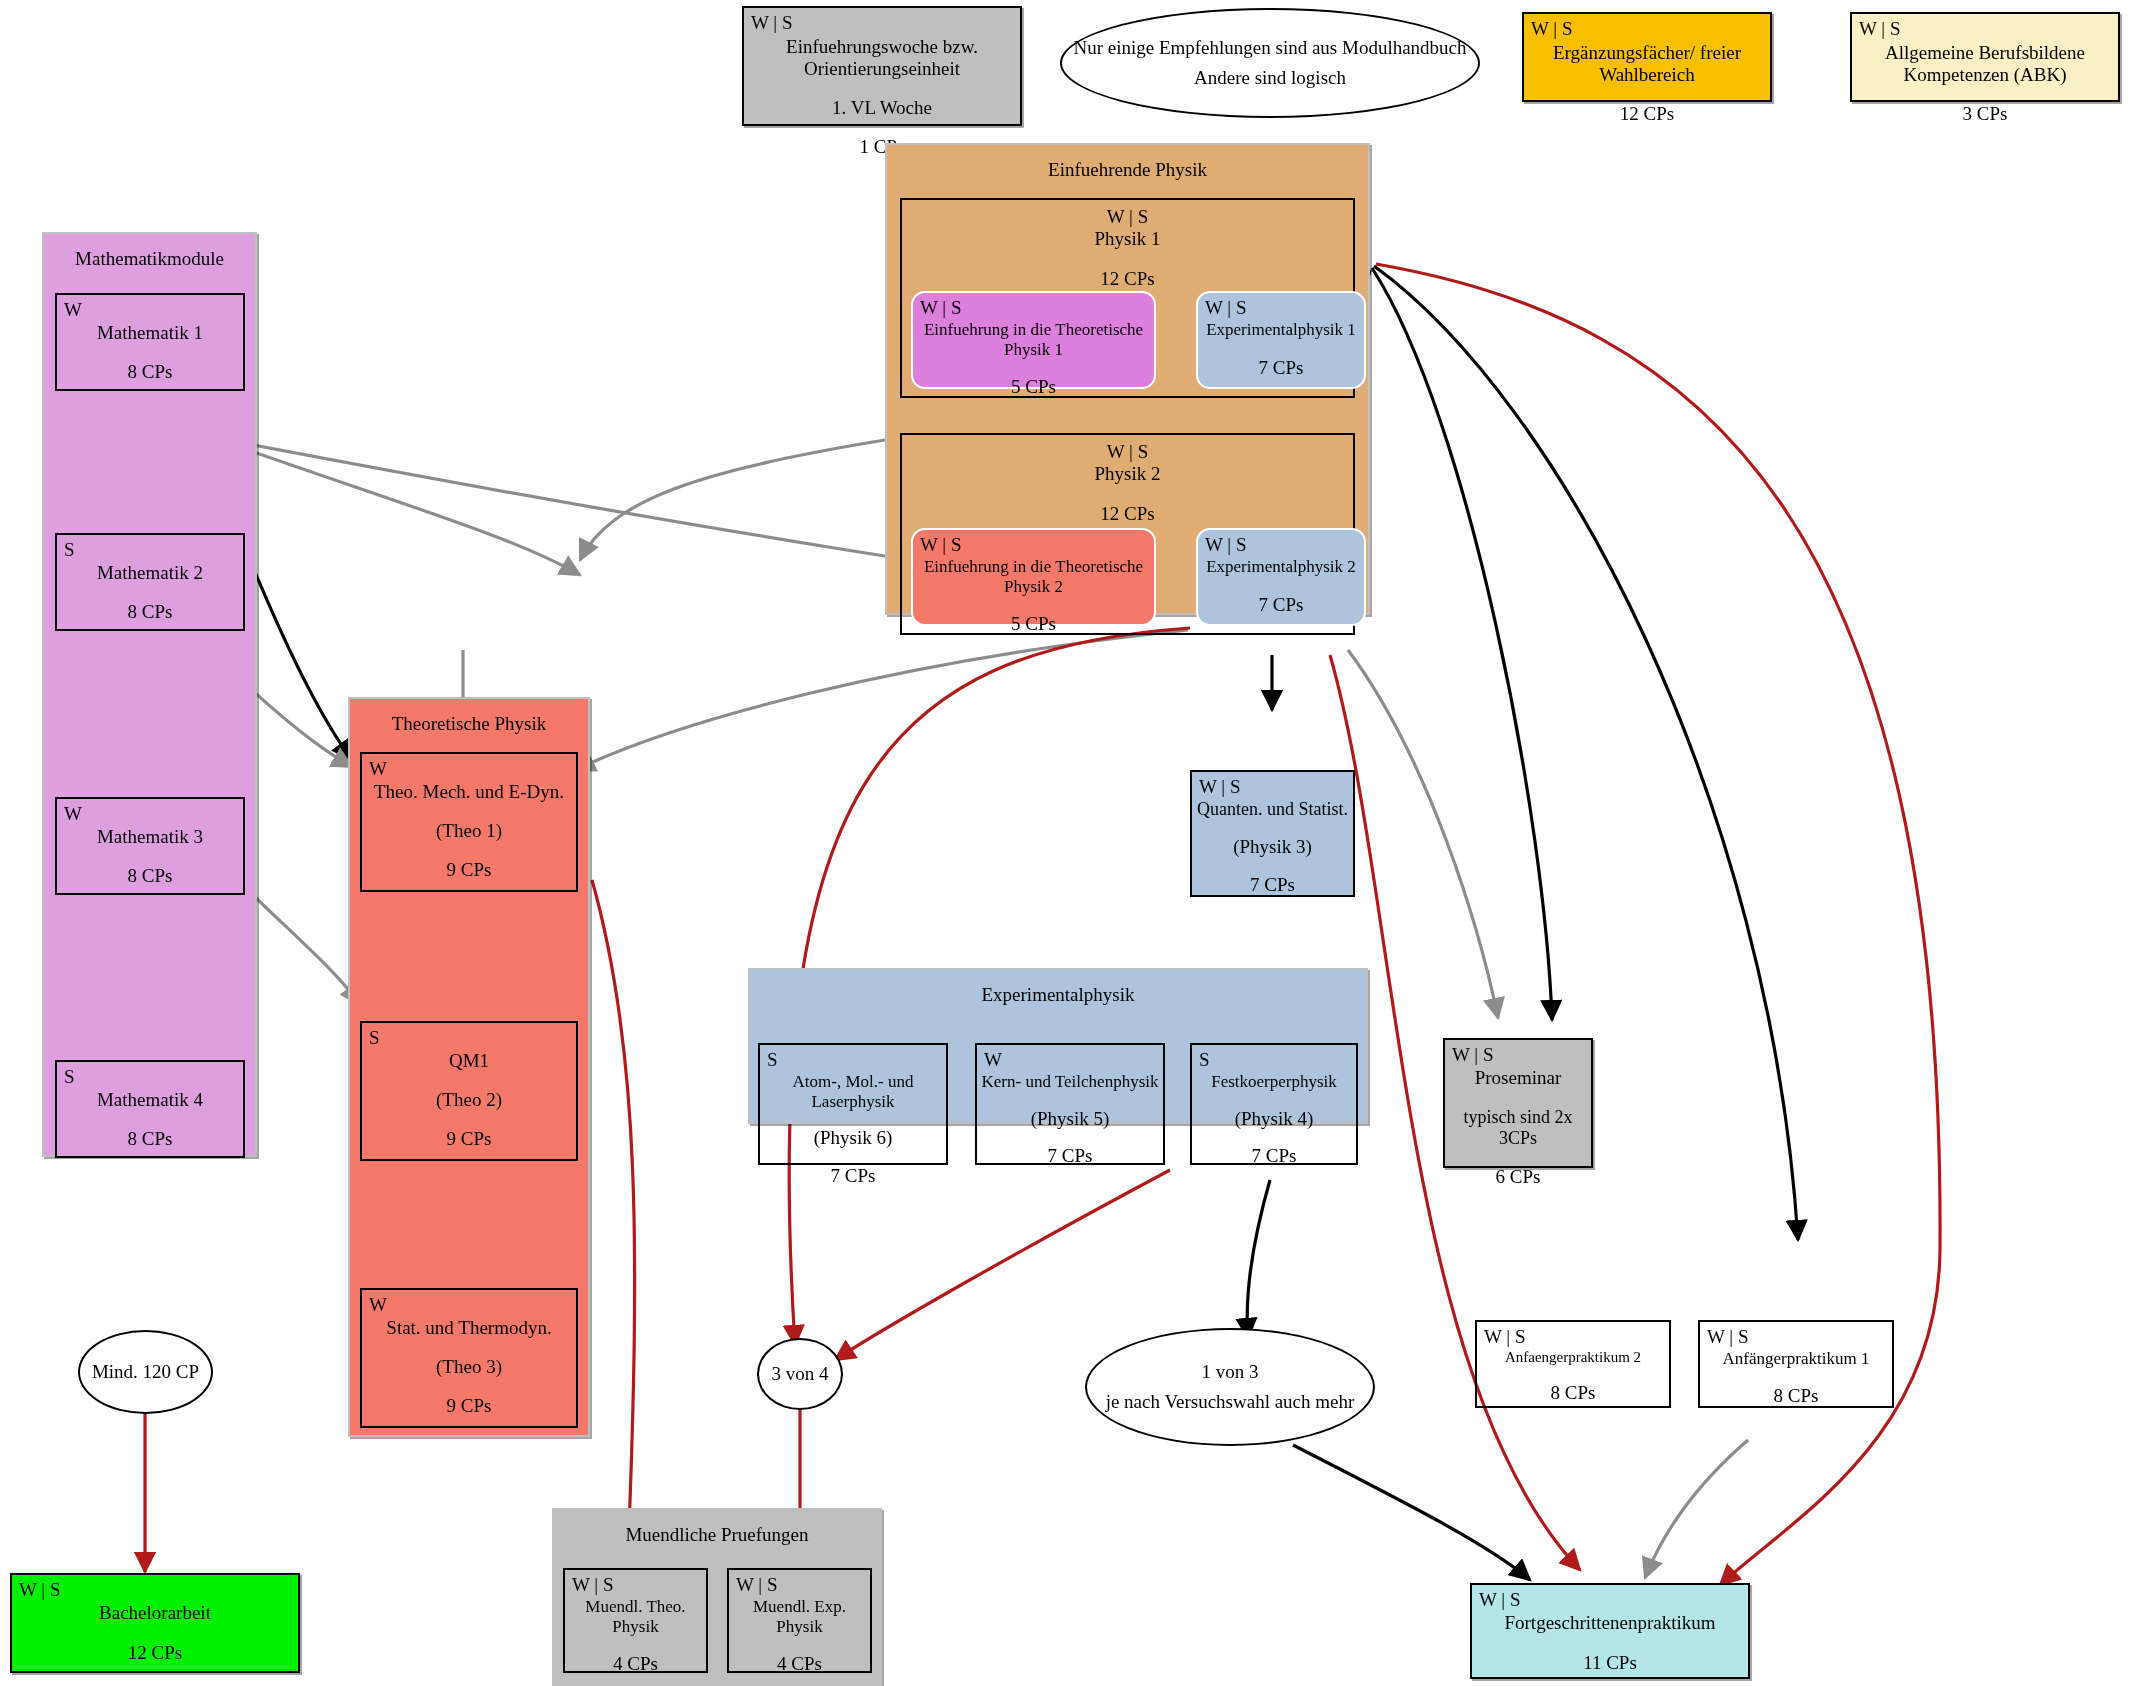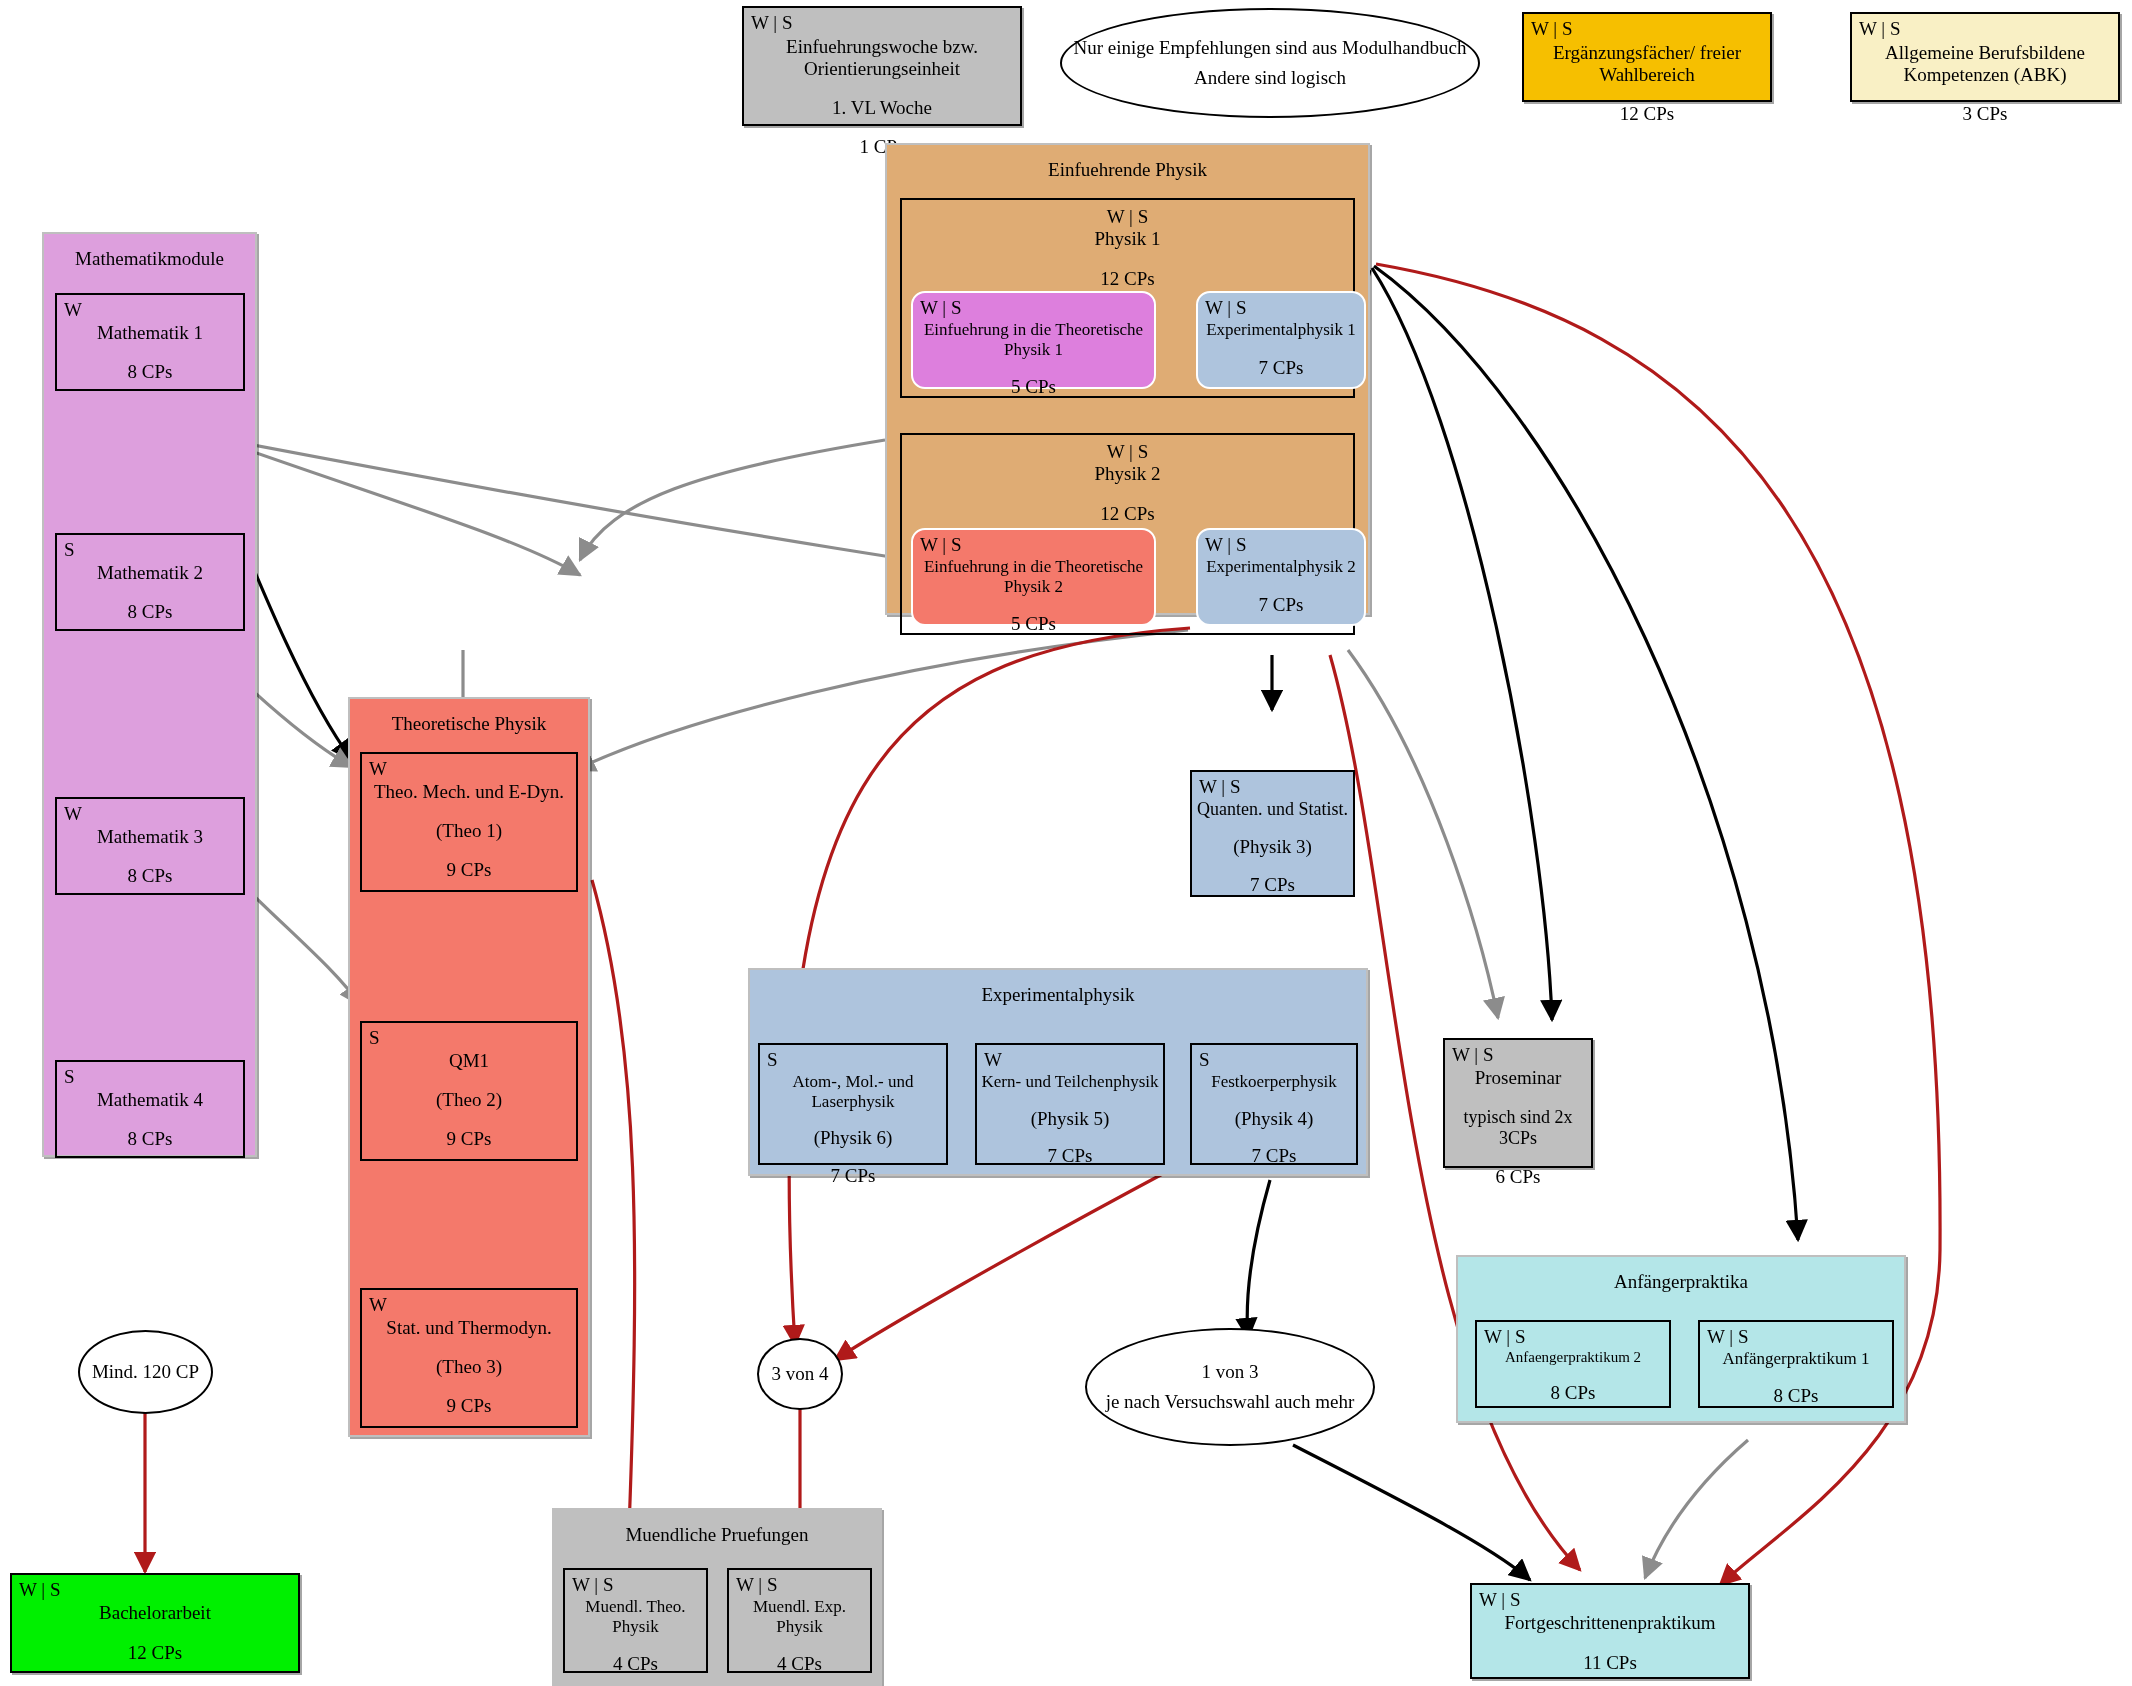--- a/index.html
+++ b/index.html
@@ -226,21 +226,21 @@
     <span class="cps" style="margin-top:17px;">9 CPs</span>
   </div>
 
   <div class="node" style="left:1190px;top:770px;width:165px;height:127px;background:#aec4dd;padding-top:5px;">
     <span class="ws">W | S</span>
     <span class="ttl" style="margin-top:22px;font-size:18px;">Quanten. und Statist.</span>
     <span class="sub" style="margin-top:16px;">(Physik 3)</span>
     <span class="cps" style="margin-top:16px;">7 CPs</span>
   </div>
 
-  <div class="cluster shadow" style="left:748px;top:968px;width:620px;height:208px;background:#aec4dd;">
+  <div class="cluster shadow" style="left:748px;top:968px;width:620px;height:156px;background:#aec4dd;">
     <span class="clabel" style="top:14px;">Experimentalphysik</span>
   </div>
 
   <div class="node" style="left:758px;top:1043px;width:190px;height:122px;background:transparent;padding-top:5px;">
     <span class="ws">S</span>
     <span class="ttl" style="margin-top:22px;font-size:17px;">Atom-, Mol.- und Laserphysik</span>
     <span class="sub" style="margin-top:16px;">(Physik 6)</span>
     <span class="cps" style="margin-top:16px;">7 CPs</span>
   </div>
 
@@ -258,23 +258,20 @@
     <span class="cps" style="margin-top:16px;">7 CPs</span>
   </div>
 
   <div class="node shadow" style="left:1443px;top:1038px;width:150px;height:130px;background:#bfbfbf;padding-top:5px;">
     <span class="ws">W | S</span>
     <span class="ttl" style="margin-top:22px;">Proseminar</span>
     <span class="sub" style="margin-top:18px;font-size:18px;">typisch sind 2x 3CPs</span>
     <span class="cps" style="margin-top:18px;">6 CPs</span>
   </div>
 
-  <div class="cluster shadow" style="left:1456px;top:1255px;width:450px;height:168px;background:#b4e6e8;">
-    <span class="clabel" style="top:14px;">Anfängerpraktika</span>
-  </div>
 
   <div class="node" style="left:1475px;top:1320px;width:196px;height:88px;background:transparent;padding-top:5px;">
     <span class="ws">W | S</span>
     <span class="ttl" style="margin-top:22px;font-size:15px;">Anfaengerpraktikum 2</span>
     <span class="cps" style="margin-top:16px;">8 CPs</span>
   </div>
 
   <div class="node" style="left:1698px;top:1320px;width:196px;height:88px;background:transparent;padding-top:5px;">
     <span class="ws">W | S</span>
     <span class="ttl" style="margin-top:22px;font-size:17px;">Anfängerpraktikum 1</span>

